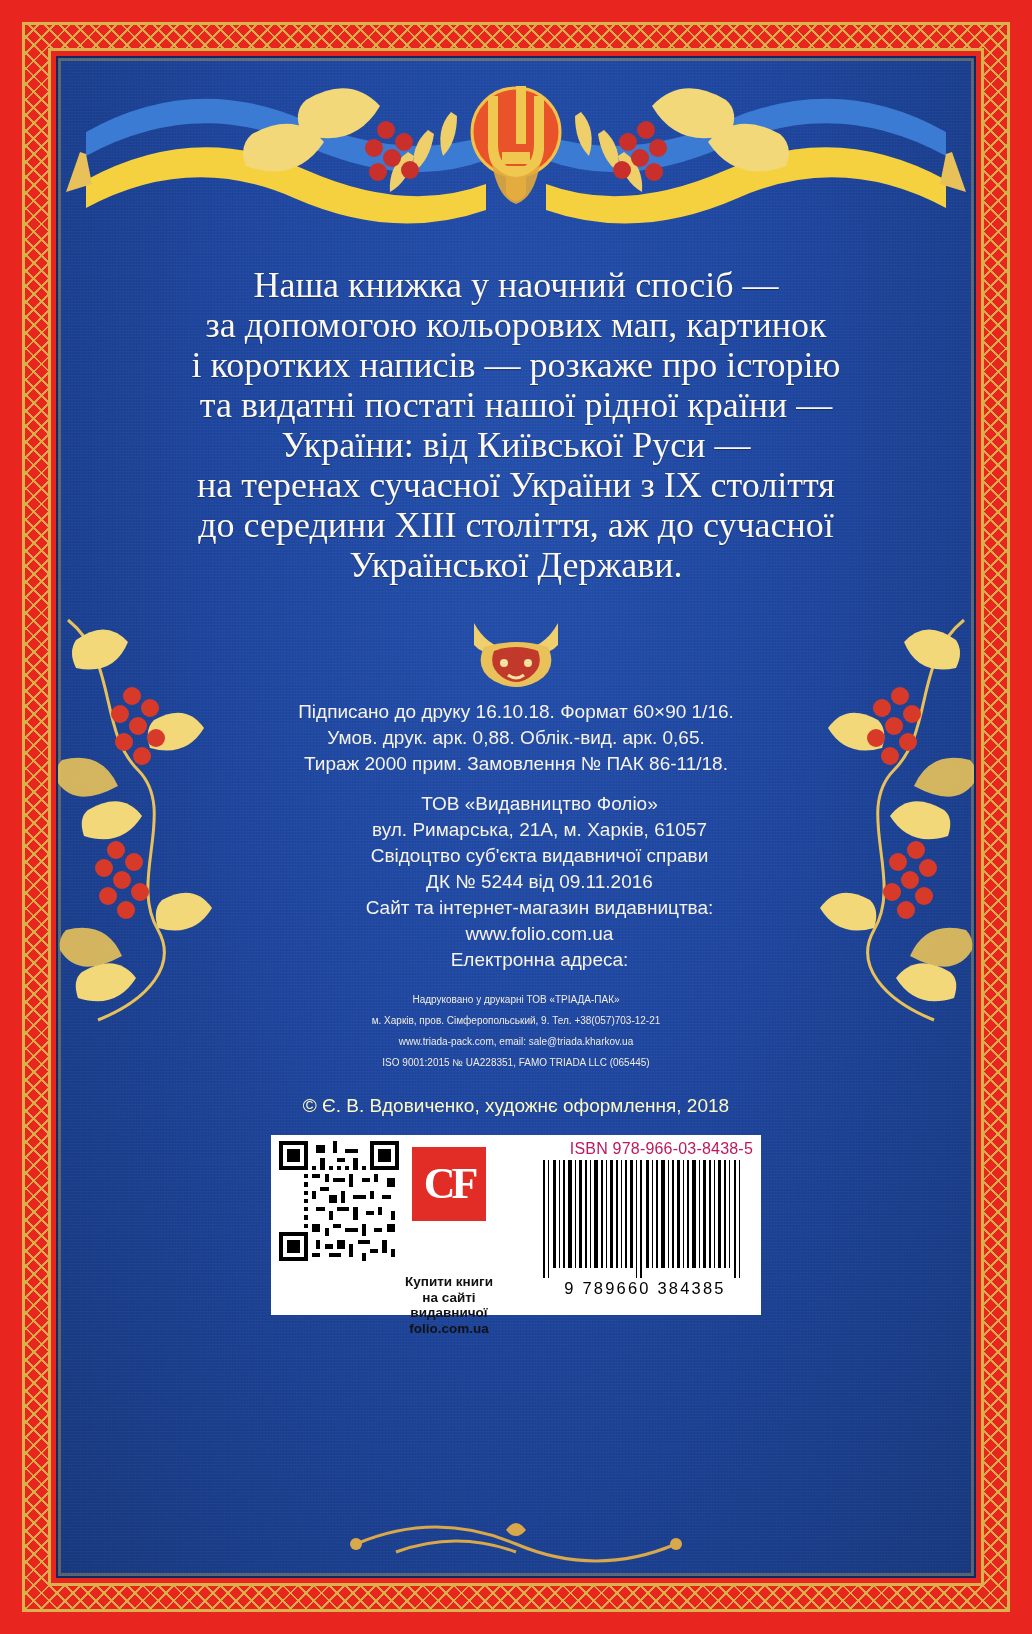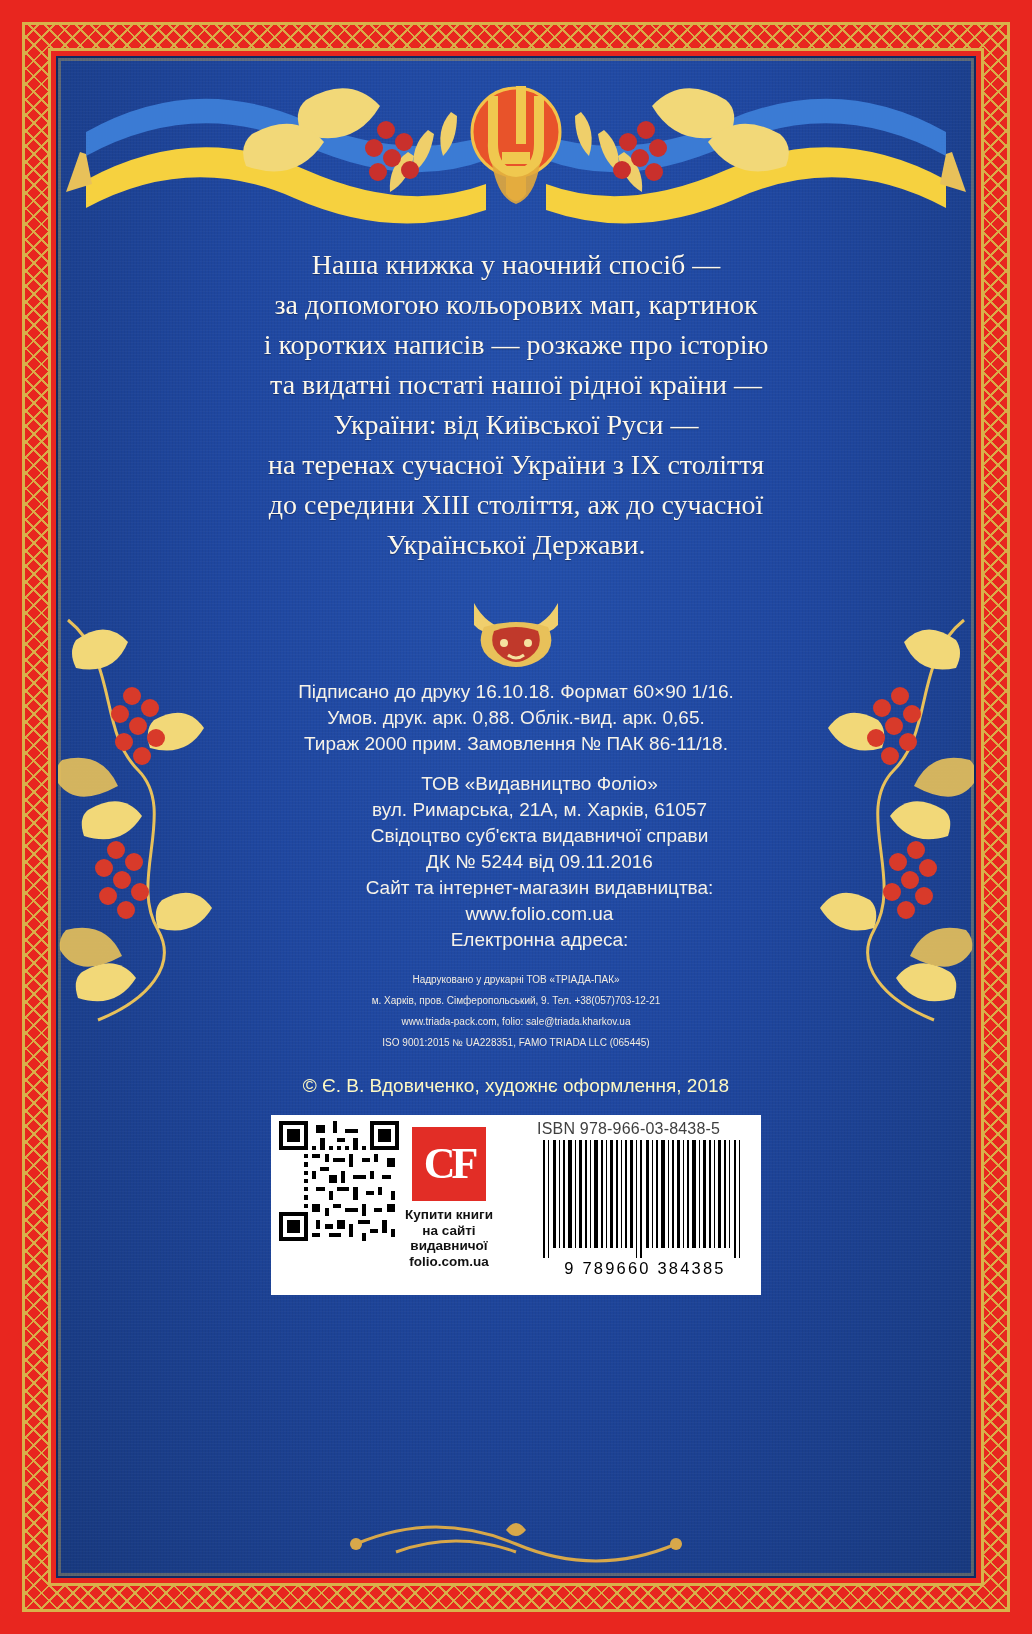--- a/index.html
+++ b/index.html
@@ -81,23 +81,23 @@
     text-align: center;
   }
 
   .top-ornament {
     position: relative;
     height: 185px;
     margin-top: 4px;
   }
 
   .blurb {
-    margin: 0 60px 0 60px;
+    margin: 20px 60px 0 60px;
     font-family: "Liberation Serif", serif;
-    font-size: 28px;
+    font-size: 36px;
     line-height: 40px;
     color: #fdf8ec;
     text-shadow: 0 1px 1px rgba(0,0,0,0.35);
   }
   .blurb div { white-space: nowrap; }
 
   .mid-ornament {
     height: 92px;
     margin-top: 22px;
     position: relative;
@@ -142,20 +142,21 @@
     padding: 6px 6px 4px 8px;
     box-sizing: border-box;
   }
   .qr-img { width: 120px; height: 120px; flex: 0 0 auto; }
   .qr-right {
     margin-left: 6px;
     display: flex;
     flex-direction: column;
     align-items: center;
     justify-content: flex-start;
+    gap: 47px;
   }
   .cf-logo {
     width: 74px; height: 74px;
     background: #e22d26;
     color: #ffffff;
     font-family: "Liberation Serif", serif;
     font-weight: bold;
     font-size: 44px;
     line-height: 74px;
     letter-spacing: -4px;
@@ -177,22 +178,22 @@
     width: 232px;
     height: 180px;
     box-sizing: border-box;
     padding: 5px 8px 4px 8px;
     display: flex;
     flex-direction: column;
     align-items: center;
   }
   .isbn-text {
     width: 100%;
-    text-align: left;
-    color: #404040;
+    text-align: right;
+    color: #be185d;
     font-size: 16px;
     letter-spacing: .2px;
     margin-bottom: 2px;
   }
   .barcode { width: 212px; height: 118px; }
   .ean-digits {
     color: #000;
     font-size: 16.5px;
     letter-spacing: 2.2px;
     margin-top: 1px;
@@ -380,21 +381,21 @@
         <div>вул. Римарська, 21А, м. Харків, 61057</div>
         <div>Свідоцтво суб'єкта видавничої справи</div>
         <div>ДК № 5244 від 09.11.2016</div>
         <div>Сайт та інтернет-магазин видавництва:</div>
         <div>www.folio.com.ua</div>
         <div>Електронна адреса:</div>
       </div>
       <div class="printer">
         <div>Надруковано у друкарні ТОВ «ТРІАДА-ПАК»</div>
         <div>м. Харків, пров. Сімферопольський, 9. Тел. +38(057)703-12-21</div>
-        <div>www.triada-pack.com, folio: sale@triada.kharkov.ua</div>
+        <div>www.triada-pack.com, email: sale@triada.kharkov.ua</div>
         <div>ISO 9001:2015 № UA228351, FAMO TRIADA LLC (065445)</div>
       </div>
       <div class="copyright">© Є. В. Вдовиченко, художнє оформлення, 2018</div>
     </div>
 
     <div class="codes">
 
       <div class="qr-card">
         <svg class="qr-img" viewBox="0 0 29 29" shape-rendering="crispEdges">
           <rect width="29" height="29" fill="#ffffff"></rect>

